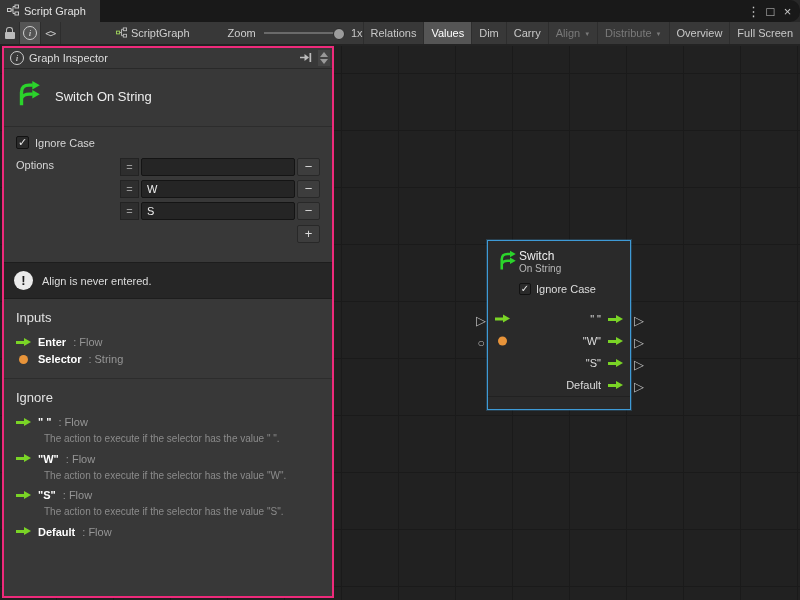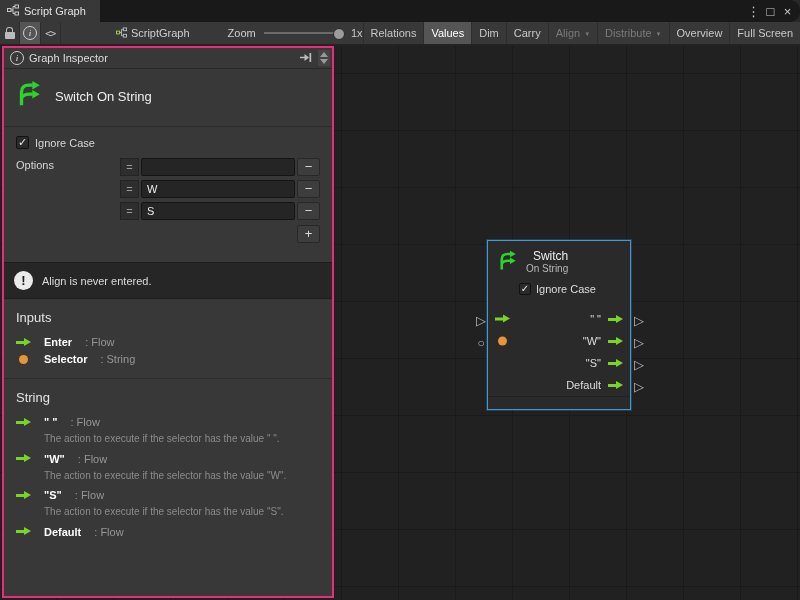--- a/index.html
+++ b/index.html
@@ -74,38 +74,38 @@
   .opt-btn{width:23px;height:18px;box-sizing:border-box;background:#3d3d3d;border:1px solid #282828;
        border-radius:2px;color:#ddd;font-size:13px;line-height:14px;text-align:center;padding:0;}
   .opt-add-row{display:flex;justify-content:flex-end;margin-top:2px;}
   .warning{margin-top:8px;background:#262626;border-top:1px solid #1d1d1d;border-bottom:1px solid #1d1d1d;
        display:flex;align-items:center;gap:9px;padding:8px 10px;color:#dcdcdc;}
   .warn-icon{flex:none;width:19px;height:19px;border-radius:50%;background:#eaeaea;color:#1a1a1a;
        font-weight:bold;font-size:13px;display:flex;align-items:center;justify-content:center;}
   .section{padding:11px 12px 2px;}
   .section.bordered{border-top:1px solid #2c2c2c;margin-top:6px;}
   .section-h{font-size:13px;color:#e3e3e3;margin-bottom:11px;}
-  .port-row{display:flex;align-items:center;gap:13px;margin-bottom:5px;}
+  .port-row{display:flex;align-items:center;gap:7px;margin-bottom:5px;}
   .port-name{font-weight:bold;color:#fff;}
   .port-type{color:#969696;}
   .port-desc{margin:1px 0 7px 28px;font-size:10px;color:#8b8b8b;line-height:1.25;}
   .port-desc:empty{display:none;}
 
   
   .flow-arrow{position:relative;width:15px;height:9px;flex:none;}
   .flow-arrow::before{content:"";position:absolute;left:0;top:3px;width:9px;height:3px;background:#7ad426;}
   .flow-arrow::after{content:"";position:absolute;right:0;top:0;width:0;height:0;
        border-left:7px solid #7ad426;border-top:4.5px solid transparent;border-bottom:4.5px solid transparent;}
   .data-dot{width:9px;height:9px;border-radius:50%;background:#e8943a;flex:none;margin:0 3px;}
 
   
   .node-wrap{position:absolute;left:475px;top:194px;width:170px;height:176px;}
   .node{position:absolute;left:12px;top:0;width:144px;height:170px;box-sizing:border-box;
        background:rgba(43,43,43,0.96);border:1px solid #3e9ad6;box-shadow:0 0 0 1px rgba(62,154,214,0.25);}
-  .node-header{display:flex;gap:7px;padding:9px 8px 2px;text-align:right;}
+  .node-header{display:flex;padding:9px 8px 2px;}
   .node-title{font-size:12px;color:#eee;line-height:13px;}
   .node-sub{font-size:10px;color:#b8b8b8;line-height:12px;}
   .node-check{display:flex;align-items:center;gap:5px;margin:3px 0 0 31px;color:#ddd;height:18px;}
   .node-check .checkbox{width:12px;height:12px;line-height:10px;font-size:10px;}
   .node-ports{margin-top:10px;}
   .np-row{position:relative;height:22px;display:flex;align-items:center;justify-content:flex-end;
        padding-right:7px;gap:7px;color:#ddd;}
   .np-left{position:absolute;left:7px;top:50%;transform:translateY(-50%);display:flex;}
   .node-footer{border-top:1px solid #212121;height:9px;}
   .conn{position:absolute;color:#b9b9b9;font-size:13px;line-height:13px;width:12px;text-align:center;}
@@ -270,21 +270,21 @@
           <span class="port-type">: Flow</span>
         </div>
         <div class="port-row">
           <span class="data-dot"></span>
           <span class="port-name">Selector</span>
           <span class="port-type">: String</span>
         </div>
       </div>
 
       <div class="section bordered">
-        <div class="section-h">String</div>
+        <div class="section-h">Ignore</div>
 
         <div class="port-row">
           <span class="flow-arrow"></span>
           <span class="port-name">" "</span>
           <span class="port-type">: Flow</span>
         </div>
         <div class="port-desc">The action to execute if the selector has the value " ".</div>
 
         <div class="port-row">
           <span class="flow-arrow"></span>

